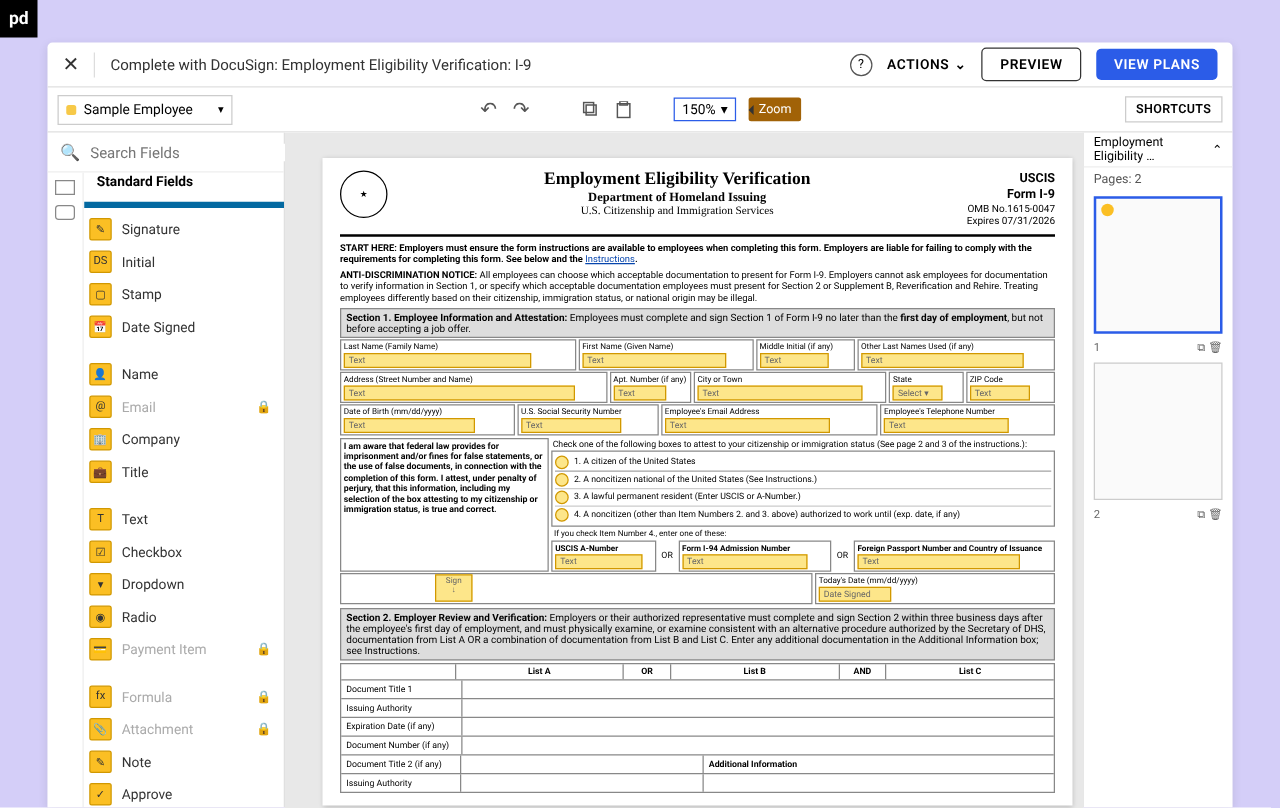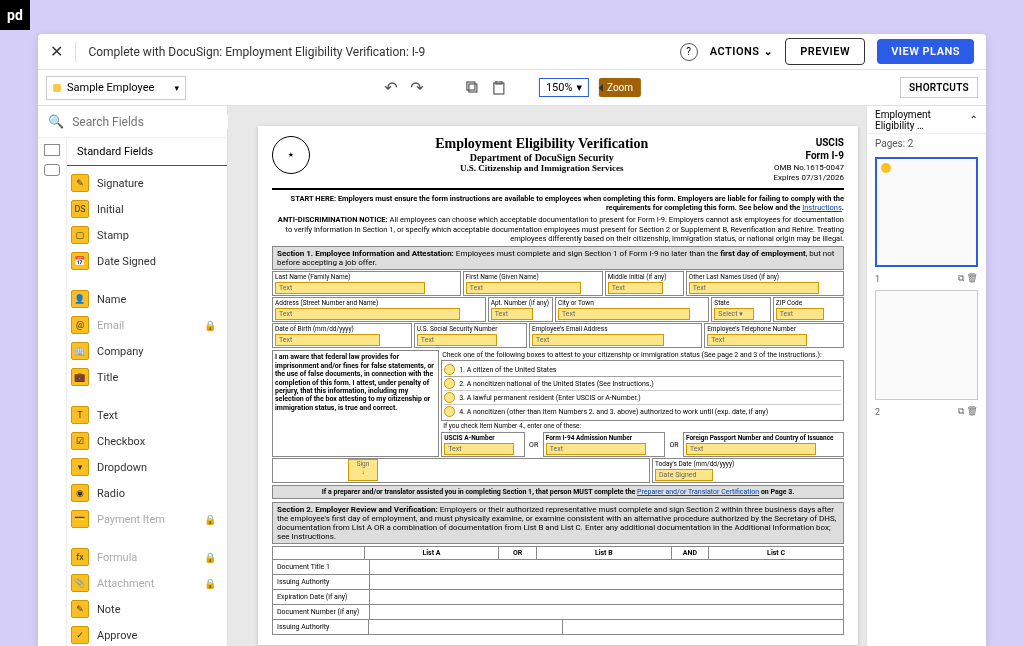--- a/index.html
+++ b/index.html
@@ -23,41 +23,41 @@
 .zoom-box { border:1.5px solid #2b5ce8; padding:2px 6px; font-size:11px; display:flex; align-items:center; gap:4px; cursor:pointer; }
 .zoom-tooltip { background:#a16207; color:#fff; font-size:10px; padding:4px 8px; border-radius:2px; position:relative; }
 .zoom-tooltip::before { content:''; position:absolute; left:-4px; top:50%; transform:translateY(-50%); border:4px solid transparent; border-right-color:#333; }
 .shortcuts-btn { position:absolute; right:8px; border:1px solid #ccc; padding:4px 8px; font-size:10px; font-weight:600; letter-spacing:0.3px; cursor:pointer; }
 .main-area { flex:1; display:flex; overflow:hidden; }
 .left-panel { width:190px; border-right:1px solid #e0e0e0; display:flex; flex-direction:column; background:#fff; }
 .search-row { height:32px; display:flex; align-items:center; padding:0 10px; gap:8px; border-bottom:1px solid #eee; }
 .search-row .mag { color:#888; font-size:13px; }
 .search-row input { border:none; outline:none; flex:1; font-size:12px; color:#3b82f6; }
 .search-row .sx { color:#888; cursor:pointer; font-size:14px; }
-.panel-header { height:28px; display:flex; align-items:center; padding:0 10px; gap:10px; font-size:11px; font-weight:400; border-bottom:1px solid #0369a1; }
+.panel-header { height:28px; display:flex; align-items:flex-start; padding:0 10px; gap:10px; font-size:11px; font-weight:700; border-bottom:5px solid #0369a1; }
 .panel-tabs { width:28px; display:flex; flex-direction:column; align-items:center; padding-top:6px; gap:8px; }
 .panel-tabs .tab-ic { width:16px; height:12px; border:1.5px solid #888; cursor:pointer; }
 .panel-body { display:flex; flex:1; overflow:hidden; }
 .fields-list { flex:1; overflow-y:auto; padding:4px 0; }
 .field-item { display:flex; align-items:center; padding:4px 10px 4px 4px; gap:8px; font-size:11px; cursor:grab; color:#333; }
 .field-item .fic { width:18px; height:18px; background:#fbbf24; border:1px solid #d19800; border-radius:2px; display:flex; align-items:center; justify-content:center; font-size:9px; color:#333; flex-shrink:0; }
 .field-item.disabled { color:#aaa; }
 .field-item .lock { margin-left:auto; color:#bbb; font-size:10px; }
 .field-group-gap { height:12px; }
 .canvas-area { flex:1; background:#e8e8e8; overflow:auto; position:relative; padding:20px 30px; }
 .page-wrap { background:#fff; width:600px; margin:0 auto; box-shadow:0 1px 4px rgba(0,0,0,0.2); padding:10px 14px; font-size:8px; color:#000; position:relative; }
 .form-header { display:flex; align-items:flex-start; border-bottom:2px solid #000; padding-bottom:4px; margin-bottom:4px; }
 .seal { width:38px; height:38px; border:1px solid #000; border-radius:50%; display:flex; align-items:center; justify-content:center; font-size:7px; }
 .form-titles { flex:1; text-align:center; }
 .form-titles h1 { font-size:14px; font-family:Georgia,serif; }
 .form-titles h2 { font-size:10px; font-family:Georgia,serif; font-weight:bold; }
-.form-titles h3 { font-size:9px; font-family:Georgia,serif; font-weight:bold; }
+.form-titles h3 { font-size:9px; font-family:Georgia,serif; font-weight:normal; }
 .form-meta { text-align:right; font-size:8px; line-height:1.3; }
 .form-meta b { font-size:10px; }
-.instr { font-size:7.5px; line-height:1.25; margin-bottom:3px;text-align:right; }
+.instr { font-size:7.5px; line-height:1.25; margin-bottom:3px; }
 .instr a { color:#0645ad; }
 .section-bar { background:#ddd; border:1px solid #888; padding:2px 4px; font-size:8px; margin:3px 0 0; }
 .field-row { display:flex; gap:2px; margin-top:1px; }
 .fcell { border:1px solid #888; padding:1px 2px; font-size:7px; position:relative; min-height:25px; }
 .fcell .lbl { display:block; font-size:6.5px; margin-bottom:1px; }
 .yellow-field { position:absolute; background:#fde68a; border:1.5px solid #d19800; font-size:7px; padding:1px 3px; color:#666; cursor:move; }
 .checkbox-list { border:1px solid #888; padding:2px; }
 .checkbox-list .cb-row { display:flex; align-items:center; gap:4px; font-size:7px; padding:1px 0; }
 .cb-box { width:11px; height:11px; background:#fde68a; border:1.5px solid #d19800; border-radius:50%; }
 .table-grid { border:1px solid #888; margin-top:2px; }
@@ -225,21 +225,21 @@
         </div>
       </div>
     </div>
 
     <div class="canvas-area">
       <div class="page-wrap">
         <div class="form-header">
           <div class="seal">★</div>
           <div class="form-titles">
             <h1>Employment Eligibility Verification</h1>
-            <h2>Department of DocuSign Security</h2>
+            <h2>Department of Homeland Issuing</h2>
             <h3>U.S. Citizenship and Immigration Services</h3>
           </div>
           <div class="form-meta">
             <b>USCIS</b><br>
             <b>Form I-9</b><br>
             <span>OMB No.1615-0047</span><br>
             <span>Expires 07/31/2026</span>
           </div>
         </div>
         <p class="instr"><b>START HERE:  Employers must ensure the form instructions are available to employees when completing this form.  Employers are liable for failing to comply with the requirements for completing this form.  See below and the </b><a href="#">Instructions</a><b>.</b></p>
@@ -350,21 +350,20 @@
         <div class="field-row">
           <div class="fcell" style="flex:4">
             <span class="yellow-field" style="left:75px;bottom:1px;width:30px;height:22px;text-align:center;font-size:6.5px;line-height:1.1;padding-top:1px"><span>Sign</span><br>↓</span>
           </div>
           <div class="fcell" style="flex:2">
               <span class="lbl">Today's Date (mm/dd/yyyy)</span>
               <span class="yellow-field" style="left:2px;bottom:1px;width:58px">Date Signed</span>
             </div>
         </div>
 
-        <div style="background:#ddd;border:1px solid #888;padding:2px;font-size:7px;text-align:center;margin-top:2px"><b>If a preparer and/or translator assisted you in completing Section 1, that person MUST complete the </b><a href="#" style="color:#0645ad">Preparer and/or Translator Certification</a><b> on Page 3.</b></div>
 
         <div class="section-bar"><b>Section 2. Employer Review and Verification:</b><span> Employers or their authorized representative must complete and sign Section 2 within three business days after the employee's first day of employment, and must physically examine, or examine consistent with an alternative procedure authorized by the Secretary of DHS, documentation from List A OR a combination of documentation from List B and List C.  Enter any additional documentation in the Additional Information box; see Instructions.</span></div>
 
         <div class="table-grid">
           <div class="tr">
               <div class="th" style="flex:0.8"></div>
               <div class="th" style="flex:1.2">List A</div>
               <div class="th" style="flex:0.3">OR</div>
               <div class="th" style="flex:1.2">List B</div>
               <div class="th" style="flex:0.3">AND</div>
@@ -378,20 +377,25 @@
               <div class="td" style="flex:0.8">Issuing Authority</div>
               <div class="td" style="flex:4.2"></div>
             </div>
           <div class="tr">
               <div class="td" style="flex:0.8">Expiration Date (if any)</div>
               <div class="td" style="flex:4.2"></div>
             </div>
           <div class="tr">
               <div class="td" style="flex:0.8">Document Number (if any)</div>
               <div class="td" style="flex:4.2"></div>
+            </div>
+          <div class="tr">
+              <div class="td" style="flex:0.8">Document Title 2 (if any)</div>
+              <div class="td" style="flex:1.7"></div>
+              <div class="td" style="flex:2.5"><b>Additional Information</b></div>
             </div>
           <div class="tr">
               <div class="td" style="flex:0.8">Issuing Authority</div>
               <div class="td" style="flex:1.7"></div>
               <div class="td" style="flex:2.5"></div>
             </div>
         </div>
       </div>
     </div>
 

